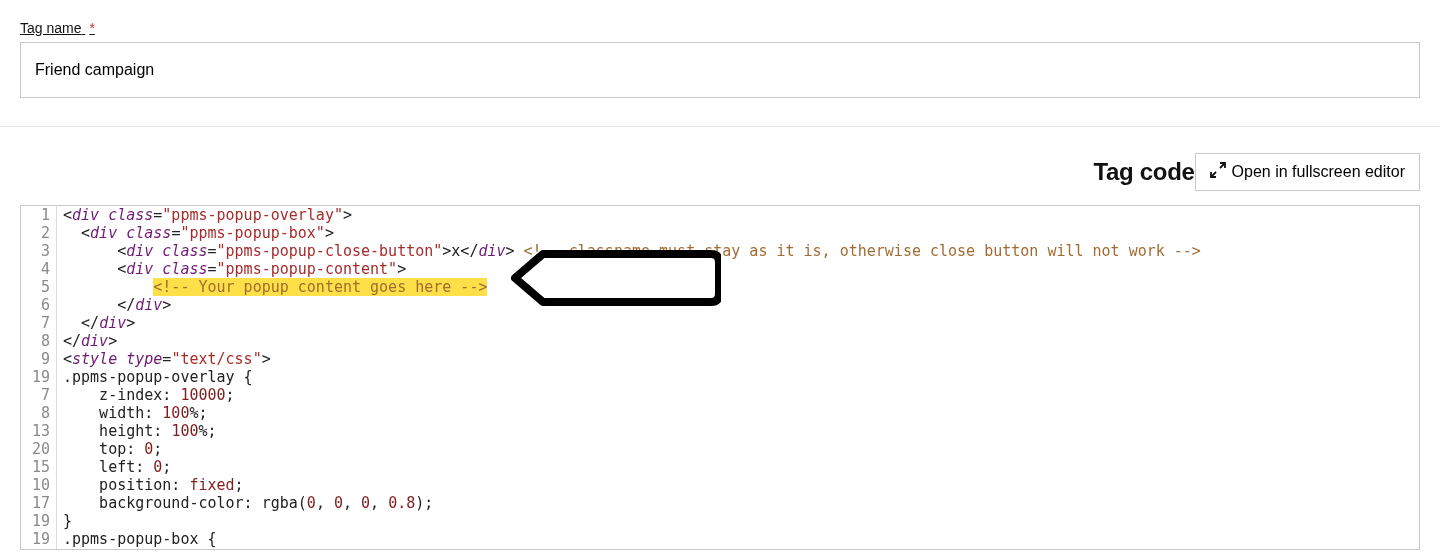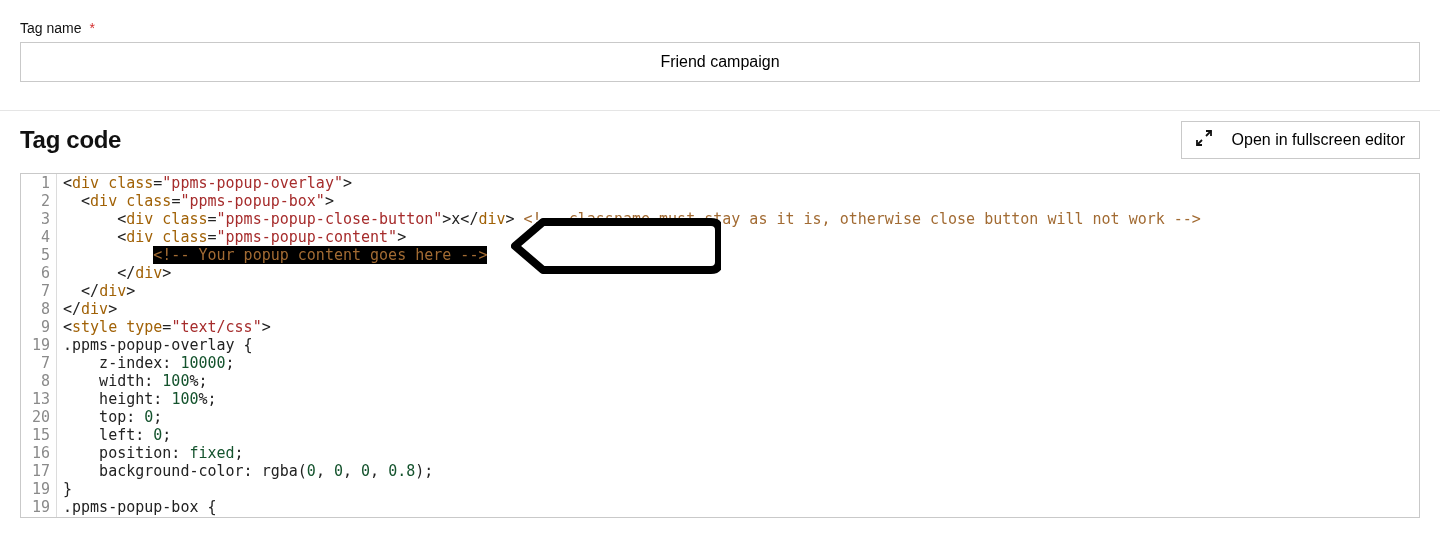--- a/index.html
+++ b/index.html
@@ -9,54 +9,54 @@
     font-family: -apple-system, BlinkMacSystemFont, "Segoe UI", Helvetica, Arial, sans-serif;
     font-size: 14px;
     color: #111;
     background: #fff;
   }
   .page { padding: 20px 20px 0 20px; }
   .field-label {
     font-size: 14px;
     font-weight: 400;
     margin-bottom: 6px;
+    text-decoration: underline;
   }
   .field-label .req { color: #d32f2f; margin-left: 4px; }
   .text-input {
     width: 100%;
-    height: 40px;
+    height: 56px;
     padding: 8px 14px;
     font-size: 16px;
     border: 1px solid #c9c9c9;
     border-radius: 0;
     outline: none;
     font-family: inherit;
-    text-align: center;
   }
   .divider {
     border: none;
     border-top: 1px solid #e5e5e5;
     margin: 28px -20px 0 -20px;
   }
 
   .section-header-row {
     display: flex;
     align-items: center;
-    justify-content: space-between;
-    margin-top: 10px;
+    justify-content: flex-end;
+    margin-top: 26px;
   }
   .section-title {
     font-size: 24px;
     font-weight: 700;
     letter-spacing: -0.3px;
   }
   .fullscreen-btn {
     display: inline-flex;
     align-items: center;
-    gap: 20px;
+    gap: 6px;
     border: 1px solid #c9c9c9;
     background: #fff;
     padding: 8px 14px;
     font-size: 16px;
     cursor: pointer;
   }
   .fullscreen-btn svg { width: 16px; height: 16px; }
 
   .editor-frame {
     border: 1px solid #c9c9c9;
@@ -79,25 +79,25 @@
     background: #fff;
   }
   .code-area {
     position: absolute;
     left: 36px; right: 0; top: 0; bottom: 0;
     padding-left: 6px;
     white-space: pre;
     color: #222;
   }
   .code-line { height: 18px; }
-  .tok-attr { color: #a16207; }  
+  .tok-attr { color: #701a75; font-style: italic; }  
   .tok-val  { color: #a62c2c; }  
-  .tok-num  { color: #14532d; }  
+  .tok-num  { color: #7f1d1d; }  
   .tok-cmt  { color: #a26b33; }  
-  .hl { background: #000000; text-align: center; }
+  .hl { background: #fde047; text-align: center; }
   .arrow-annotation {
     position: absolute;
     left: 490px;
     top: 44px;
     width: 210px;
     height: 56px;
     pointer-events: none;
   }
   .arrow-annotation svg { width: 100%; height: 100%; }
 </style>
@@ -140,21 +140,21 @@
         <div class="code-line">6</div>
         <div class="code-line">7</div>
         <div class="code-line">8</div>
         <div class="code-line">9</div>
         <div class="code-line">19</div>
         <div class="code-line">7</div>
         <div class="code-line">8</div>
         <div class="code-line">13</div>
         <div class="code-line">20</div>
         <div class="code-line">15</div>
-        <div class="code-line">16</div>
+        <div class="code-line">10</div>
         <div class="code-line">17</div>
         <div class="code-line">19</div>
         <div class="code-line">19</div>
       </div>
     <div class="code-area" id="codeArea"><div class="code-line"><span>&lt;</span><span class="tok-attr">div class</span><span>=</span><span class="tok-val">"ppms-popup-overlay"</span><span>&gt;</span></div><div class="code-line"><span>  &lt;</span><span class="tok-attr">div class</span><span>=</span><span class="tok-val">"ppms-popup-box"</span><span>&gt;</span></div><div class="code-line"><span>      &lt;</span><span class="tok-attr">div class</span><span>=</span><span class="tok-val">"ppms-popup-close-button"</span><span>&gt;x&lt;/</span><span class="tok-attr">div</span><span>&gt; </span><span class="tok-cmt">&lt;!-- classname must stay as it is, otherwise close button will not work --&gt;</span></div><div class="code-line"><span>      &lt;</span><span class="tok-attr">div class</span><span>=</span><span class="tok-val">"ppms-popup-content"</span><span>&gt;</span></div><div class="code-line"><span>          </span><span class="tok-cmt hl">&lt;!-- Your popup content goes here --&gt;</span></div><div class="code-line"><span>      &lt;/</span><span class="tok-attr">div</span><span>&gt;</span></div><div class="code-line"><span>  &lt;/</span><span class="tok-attr">div</span><span>&gt;</span></div><div class="code-line"><span>&lt;/</span><span class="tok-attr">div</span><span>&gt;</span></div><div class="code-line"><span>&lt;</span><span class="tok-attr">style type</span><span>=</span><span class="tok-val">"text/css"</span><span>&gt;</span></div><div class="code-line"><span>.ppms-popup-overlay {</span></div><div class="code-line"><span>    z-index: </span><span class="tok-num">10000</span><span>;</span></div><div class="code-line"><span>    width: </span><span class="tok-num">100</span><span>%;</span></div><div class="code-line"><span>    height: </span><span class="tok-num">100</span><span>%;</span></div><div class="code-line"><span>    top: </span><span class="tok-num">0</span><span>;</span></div><div class="code-line"><span>    left: </span><span class="tok-num">0</span><span>;</span></div><div class="code-line"><span>    position: </span><span class="tok-num">fixed</span><span>;</span></div><div class="code-line"><span>    background-color: rgba(</span><span class="tok-num">0</span><span>, </span><span class="tok-num">0</span><span>, </span><span class="tok-num">0</span><span>, </span><span class="tok-num">0.8</span><span>);</span></div><div class="code-line"><span>}</span></div><div class="code-line"><span>.ppms-popup-box {</span></div></div>
 
     <div class="arrow-annotation">
       <svg viewBox="0 0 210 56">
         <path d="M 32 4 L 200 4 Q 208 4 208 12 L 208 44 Q 208 52 200 52 L 32 52 L 4 28 Z" fill="#fff" stroke="#000" stroke-width="8" stroke-linejoin="round"></path>
       </svg>

